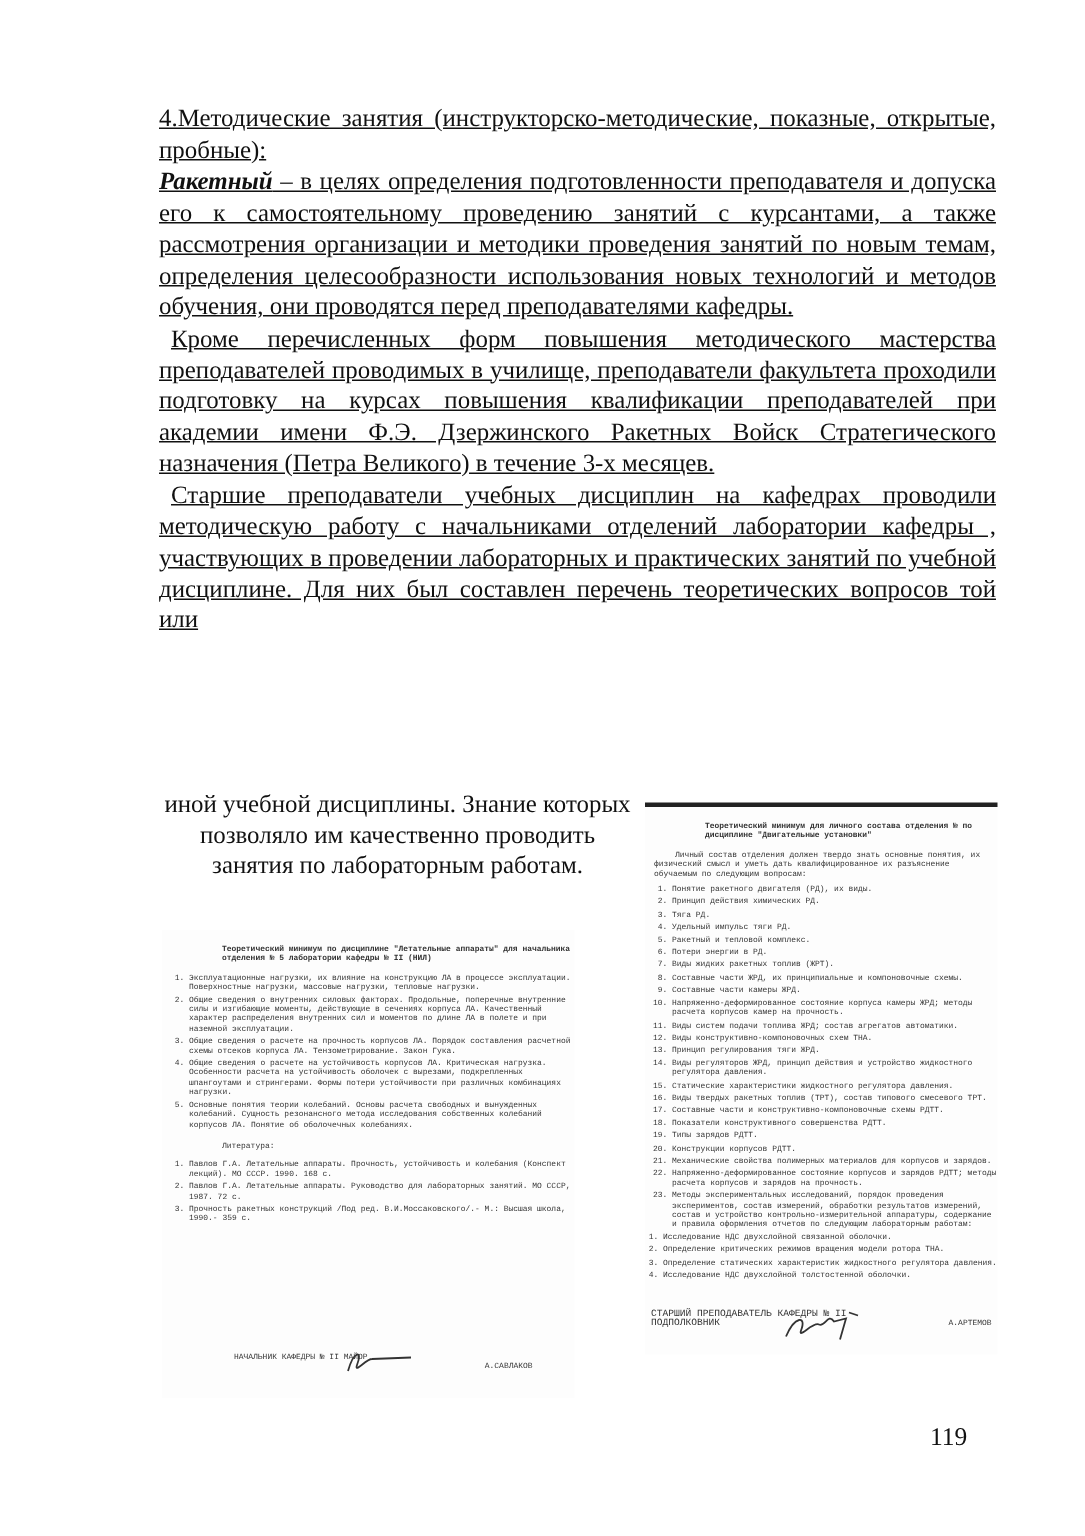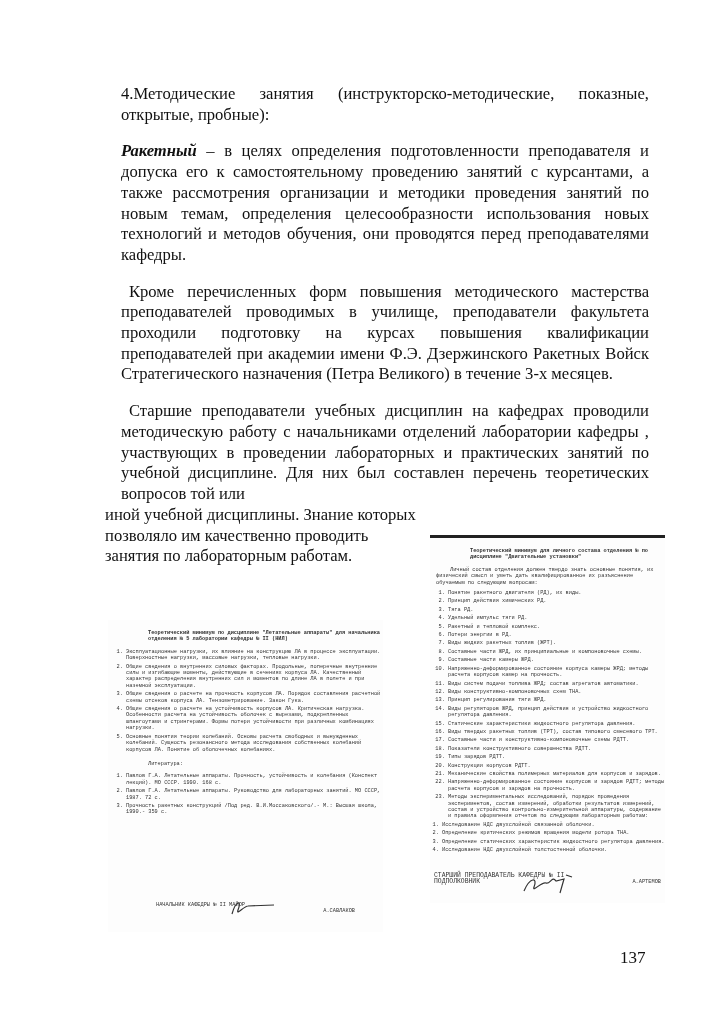--- a/index.html
+++ b/index.html
@@ -4,27 +4,27 @@
 <style>
   html, body { margin: 0; padding: 0; }
   body {
     width: 723px; height: 1024px; background: #ffffff; position: relative; overflow: hidden;
     font-family: "Liberation Serif", "DejaVu Serif", serif; color: #111;
   }
   .text-block {
     position: absolute; left: 105px; width: 560px;
     font-size: 16.6px; line-height: 20.7px; text-align: justify;
   }
-  .text-block p { margin: 16px; }
+  .text-block p { margin: 1px; text-decoration: underline; }
   .lead { font-style: italic; font-weight: bold; }
   .indent { text-indent: 8px; }
   #main-text { top: 68px; }
   #wrap-text {
-    position: absolute; left: 105px; top: 505px; width: 320px;
-    font-size: 16.6px; line-height: 20.7px; text-align: left;
+    position: absolute; left: 105px; top: 526px; width: 320px;
+    font-size: 16.6px; line-height: 20.7px; text-align: center;
   }
   .scan {
     position: absolute; background: #fdfdfd;
     font-family: "Liberation Mono", "DejaVu Sans Mono", monospace;
     color: #333; font-size: 5.3px; line-height: 6.4px;
   }
   #scan-left { left: 108px; top: 620px; width: 275px; height: 312px; }
   #scan-right { left: 430px; top: 535px; width: 235px; height: 365px; border-top: 3px solid #222; }
   .scan .title { text-align: left; margin-left: 40px; font-weight: bold; margin-top: 10px; margin-bottom: 6px; }
   .scan .intro { margin: 0 6px 4px 6px; text-indent: 14px; }
@@ -113,13 +113,13 @@
     </ol>
   <div class="sig">
     <div class="sig-role">СТАРШИЙ ПРЕПОДАВАТЕЛЬ КАФЕДРЫ № II ПОДПОЛКОВНИК</div>
     <svg class="sig-mark" width="60" height="24" viewBox="0 0 60 24">
       <path d="M4 20 C10 6, 18 6, 14 16 C12 22, 22 10, 26 12 C30 14, 32 4, 36 10 L44 8 L40 22 M46 4 L52 6" stroke="#333" stroke-width="1.2" fill="none"></path>
     </svg>
     <div class="sig-name">А.АРТЕМОВ</div>
   </div>
 </div>
 
-<div id="page-number">137</div>
+<div id="page-number">119</div>
 
 </body></html>

